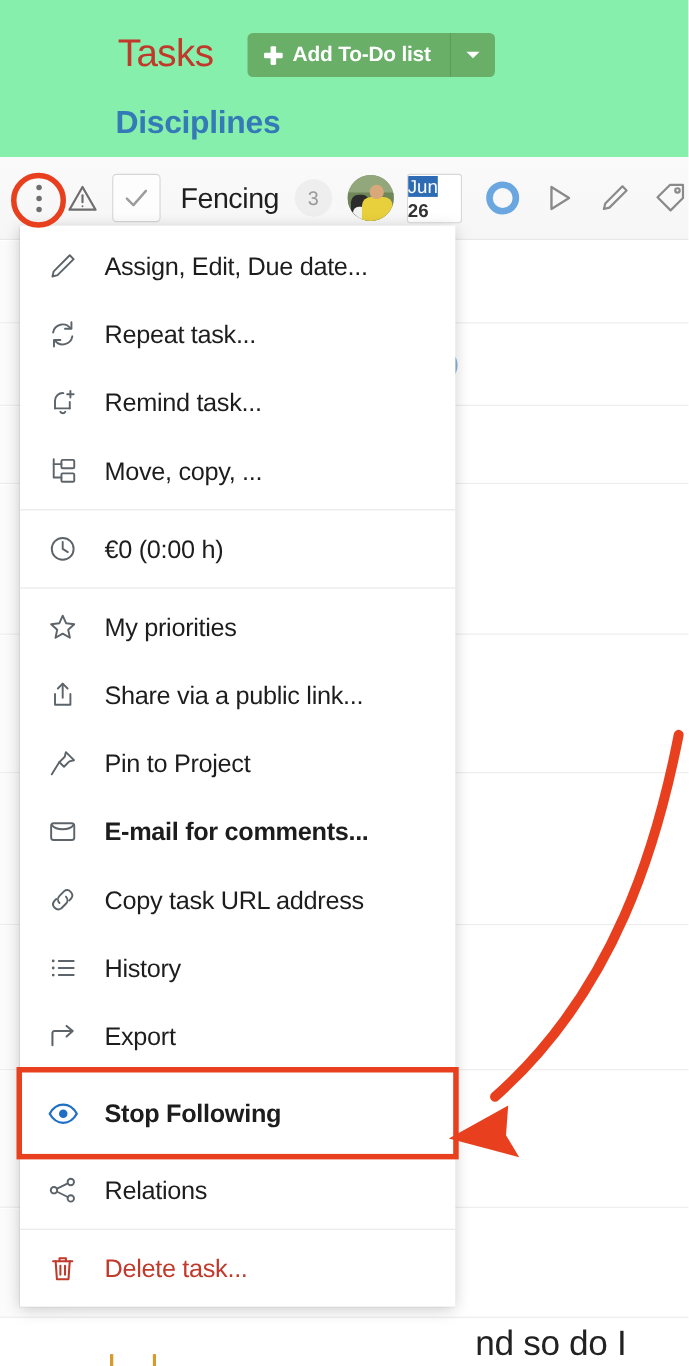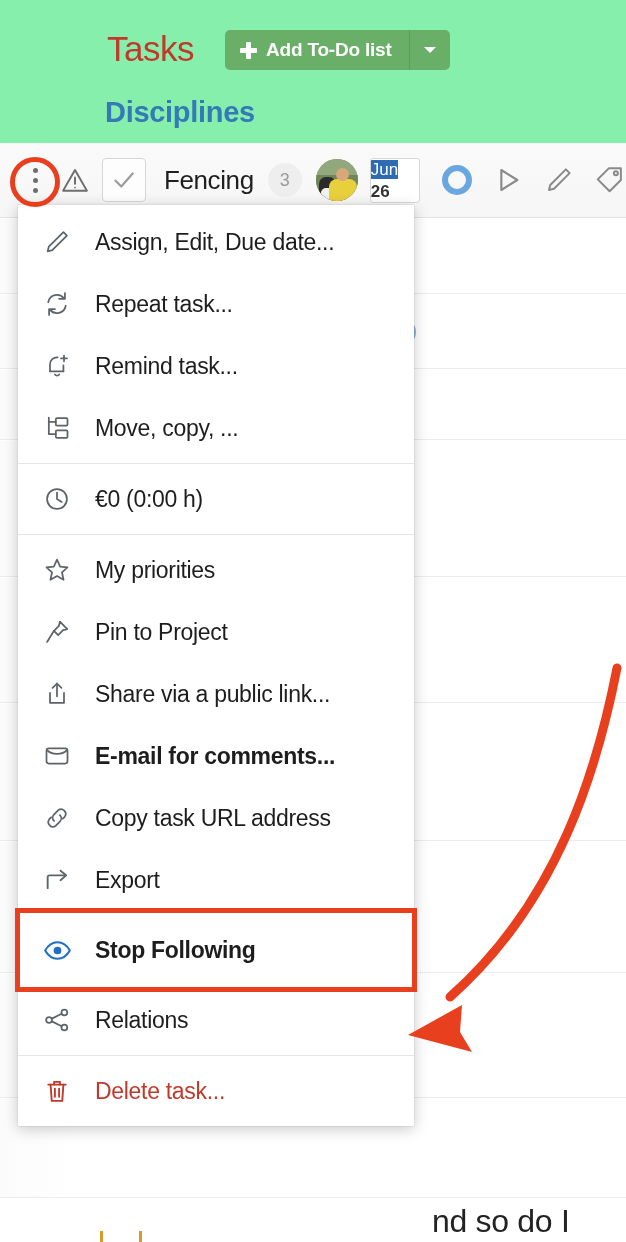--- a/index.html
+++ b/index.html
@@ -510,58 +510,71 @@
         <svg width="28" height="28" viewBox="0 0 24 24" fill="none" stroke="currentColor" stroke-width="1.5" stroke-linecap="round" stroke-linejoin="round">
           <polygon points="12,3.2 14.7,9.1 21,9.8 16.3,14.1 17.6,20.4 12,17.2 6.4,20.4 7.7,14.1 3,9.8 9.3,9.1"></polygon>
         </svg>
       </span>
       <span class="menu-label">My priorities</span>
     </div>
 
     <div class="menu-item">
       <span class="menu-ic">
         <svg width="28" height="28" viewBox="0 0 24 24" fill="none" stroke="currentColor" stroke-width="1.5" stroke-linecap="round" stroke-linejoin="round">
-          <path d="M14.5 3.2 L20.8 9.5 L17.2 10.4 L13 14.6 L9.4 11 L13.6 6.8 Z"></path>
-          <line x1="9.4" y1="11" x2="3.5" y2="20.5"></line>
-        </svg>
-      </span>
-      <span class="menu-label">Pin to Project</span>
-    </div>
-
-    <div class="menu-item">
-      <span class="menu-ic">
-        <svg width="28" height="28" viewBox="0 0 24 24" fill="none" stroke="currentColor" stroke-width="1.5" stroke-linecap="round" stroke-linejoin="round">
           <path d="M6 11 V19.5 H18 V11"></path>
           <line x1="12" y1="3" x2="12" y2="14"></line>
           <polyline points="8.2,6.8 12,3 15.8,6.8"></polyline>
         </svg>
       </span>
       <span class="menu-label">Share via a public link...</span>
     </div>
 
     <div class="menu-item">
       <span class="menu-ic">
         <svg width="28" height="28" viewBox="0 0 24 24" fill="none" stroke="currentColor" stroke-width="1.5" stroke-linecap="round" stroke-linejoin="round">
+          <path d="M14.5 3.2 L20.8 9.5 L17.2 10.4 L13 14.6 L9.4 11 L13.6 6.8 Z"></path>
+          <line x1="9.4" y1="11" x2="3.5" y2="20.5"></line>
+        </svg>
+      </span>
+      <span class="menu-label">Pin to Project</span>
+    </div>
+
+    <div class="menu-item">
+      <span class="menu-ic">
+        <svg width="28" height="28" viewBox="0 0 24 24" fill="none" stroke="currentColor" stroke-width="1.5" stroke-linecap="round" stroke-linejoin="round">
           <rect x="3" y="5.5" width="18" height="13" rx="2"></rect>
           <path d="M3.6 7 C7 11.3 17 11.3 20.4 7"></path>
         </svg>
       </span>
       <span class="menu-label bold">E-mail for comments...</span>
     </div>
 
     <div class="menu-item">
       <span class="menu-ic">
         <svg width="28" height="28" viewBox="0 0 24 24" fill="none" stroke="currentColor" stroke-width="1.5" stroke-linecap="round" stroke-linejoin="round">
           <path d="M9.5 14.5 a4 4 0 0 1 0-5.6 L13 5.4 a4 4 0 0 1 5.6 5.6 L17 12.6"></path>
           <path d="M14.5 9.5 a4 4 0 0 1 0 5.6 L11 18.6 a4 4 0 0 1-5.6-5.6 L7 11.4"></path>
         </svg>
       </span>
       <span class="menu-label">Copy task URL address</span>
     </div>
 
+    <div class="menu-item">
+      <span class="menu-ic">
+        <svg width="28" height="28" viewBox="0 0 24 24" fill="none" stroke="currentColor" stroke-width="1.6" stroke-linecap="round">
+          <line x1="9" y1="6.5" x2="20.5" y2="6.5"></line>
+          <line x1="9" y1="12" x2="20.5" y2="12"></line>
+          <line x1="9" y1="17.5" x2="20.5" y2="17.5"></line>
+          <circle cx="4.6" cy="6.5" r="1.1" fill="currentColor" stroke="none"></circle>
+          <circle cx="4.6" cy="12" r="1.1" fill="currentColor" stroke="none"></circle>
+          <circle cx="4.6" cy="17.5" r="1.1" fill="currentColor" stroke="none"></circle>
+        </svg>
+      </span>
+      <span class="menu-label">History</span>
+    </div>
 
     <div class="menu-item">
       <span class="menu-ic">
         <svg width="28" height="28" viewBox="0 0 24 24" fill="none" stroke="currentColor" stroke-width="1.6" stroke-linecap="round" stroke-linejoin="round">
           <path d="M4 19 V9.5 A1.5 1.5 0 0 1 5.5 8 H19"></path>
           <polyline points="15,4 19.8,8 15,12.2"></polyline>
         </svg>
       </span>
       <span class="menu-label">Export</span>
     </div>

